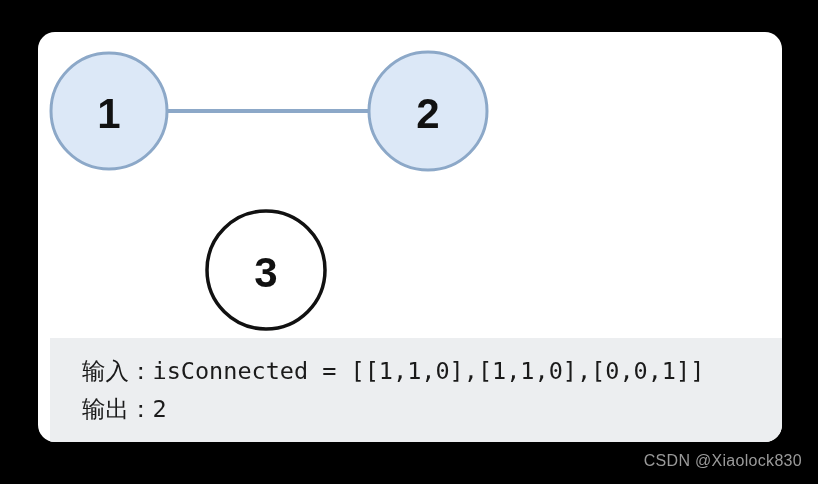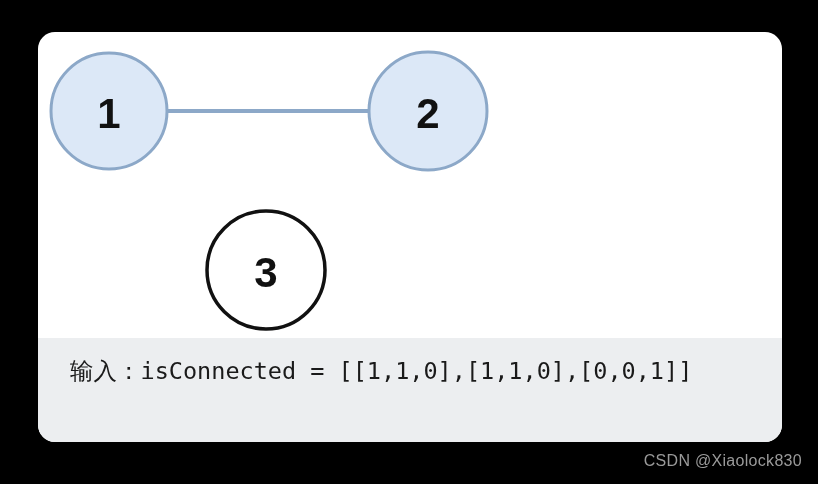--- a/index.html
+++ b/index.html
@@ -55,21 +55,21 @@
     font-weight: bold;
     font-size: 42px;
     fill: #111111;
     dominant-baseline: central;
     text-anchor: middle;
   }
 
   
   #code-panel {
     position: absolute;
-    left: 0;
+    left: 12px;
     top: 306px;
     width: 744px;
     height: 104px;
     background: #eceef0;
     box-sizing: border-box;
     padding: 14px 0 12px 32px;
   }
   .code-line {
     font-family: "DejaVu Sans Mono", "Liberation Mono", monospace;
     font-size: 23.5px;
@@ -109,19 +109,20 @@
         <circle cx="390" cy="79" r="59" fill="#dce8f7" stroke="#8ca8c8" stroke-width="3"></circle>
         <text class="node-label" x="390" y="81">2</text>
 
         <circle cx="228" cy="238" r="59" fill="#ffffff" stroke="#111111" stroke-width="3.5"></circle>
         <text class="node-label" x="228" y="240">3</text>
       </svg>
     </div>
 
     <div id="code-panel">
       <div class="code-line">输入：isConnected = [[1,1,0],[1,1,0],[0,0,1]]</div>
+      <div class="code-line">输出：2</div>
     </div>
 
   </div>
 
   <div id="watermark">CSDN @Xiaolock830</div>
 
 </div>
 
 </body></html>

